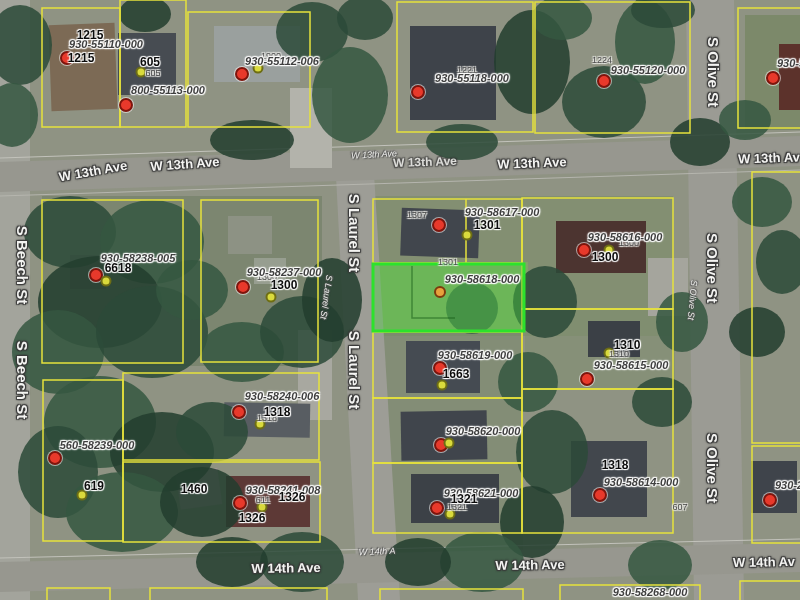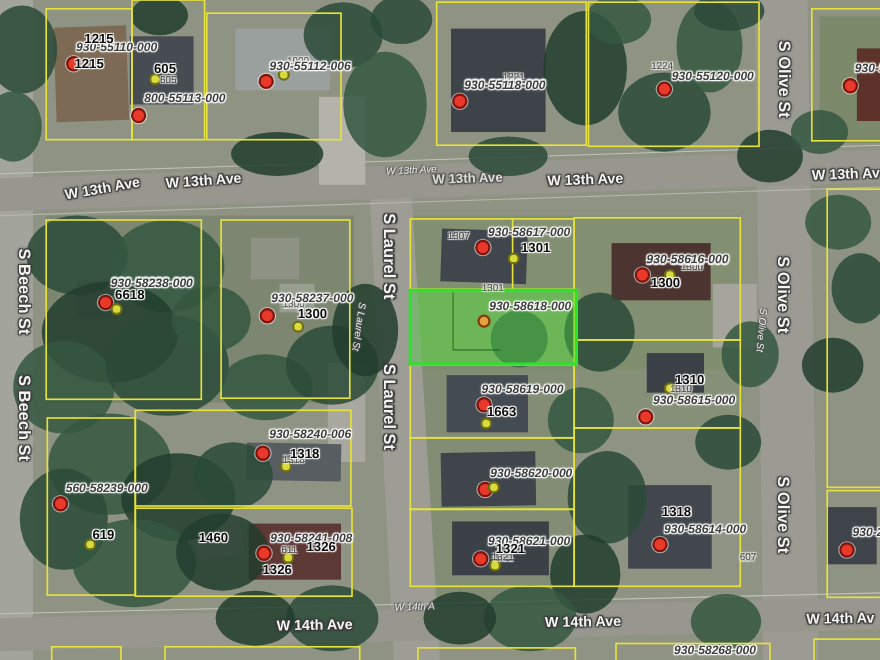--- a/index.html
+++ b/index.html
@@ -227,26 +227,26 @@
     <span class="lbl saddr" style="left:629px;top:243px">1300</span>
     <span class="lbl saddr" style="left:619px;top:354px">1310</span>
     <span class="lbl saddr" style="left:267px;top:418px">1318</span>
     <span class="lbl saddr" style="left:457px;top:507px">1321</span>
     <span class="lbl saddr" style="left:263px;top:500px">611</span>
     <span class="lbl saddr" style="left:680px;top:507px">607</span>
 
     <span class="lbl pid" style="left:106px;top:44px">930-55110-000</span>
     <span class="lbl pid" style="left:168px;top:90px">800-55113-000</span>
     <span class="lbl pid" style="left:282px;top:61px">930-55112-006</span>
-    <span class="lbl pid" style="left:459px;top:78px">930-55118-000</span>
+    <span class="lbl pid" style="left:472px;top:78px">930-55118-000</span>
     <span class="lbl pid" style="left:648px;top:70px">930-55120-000</span>
     <span class="lbl-left pid" style="left:777px;top:63px">930-5</span>
-    <span class="lbl pid" style="left:138px;top:258px">930-58238-000</span>
+    <span class="lbl pid" style="left:138px;top:258px">930-58238-005</span>
     <span class="lbl pid" style="left:284px;top:272px">930-58237-000</span>
-    <span class="lbl pid" style="left:481px;top:212px">930-58617-000</span>
+    <span class="lbl pid" style="left:502px;top:212px">930-58617-000</span>
     <span class="lbl pid" style="left:625px;top:237px">930-58616-000</span>
     <span class="lbl pid" style="left:482px;top:279px">930-58618-000</span>
     <span class="lbl pid" style="left:475px;top:355px">930-58619-000</span>
     <span class="lbl pid" style="left:631px;top:365px">930-58615-000</span>
     <span class="lbl pid" style="left:483px;top:431px">930-58620-000</span>
     <span class="lbl pid" style="left:481px;top:493px">930-58621-000</span>
     <span class="lbl pid" style="left:97px;top:445px">560-58239-000</span>
     <span class="lbl pid" style="left:282px;top:396px">930-58240-006</span>
     <span class="lbl pid" style="left:283px;top:490px">930-58241-008</span>
     <span class="lbl pid" style="left:641px;top:482px">930-58614-000</span>

